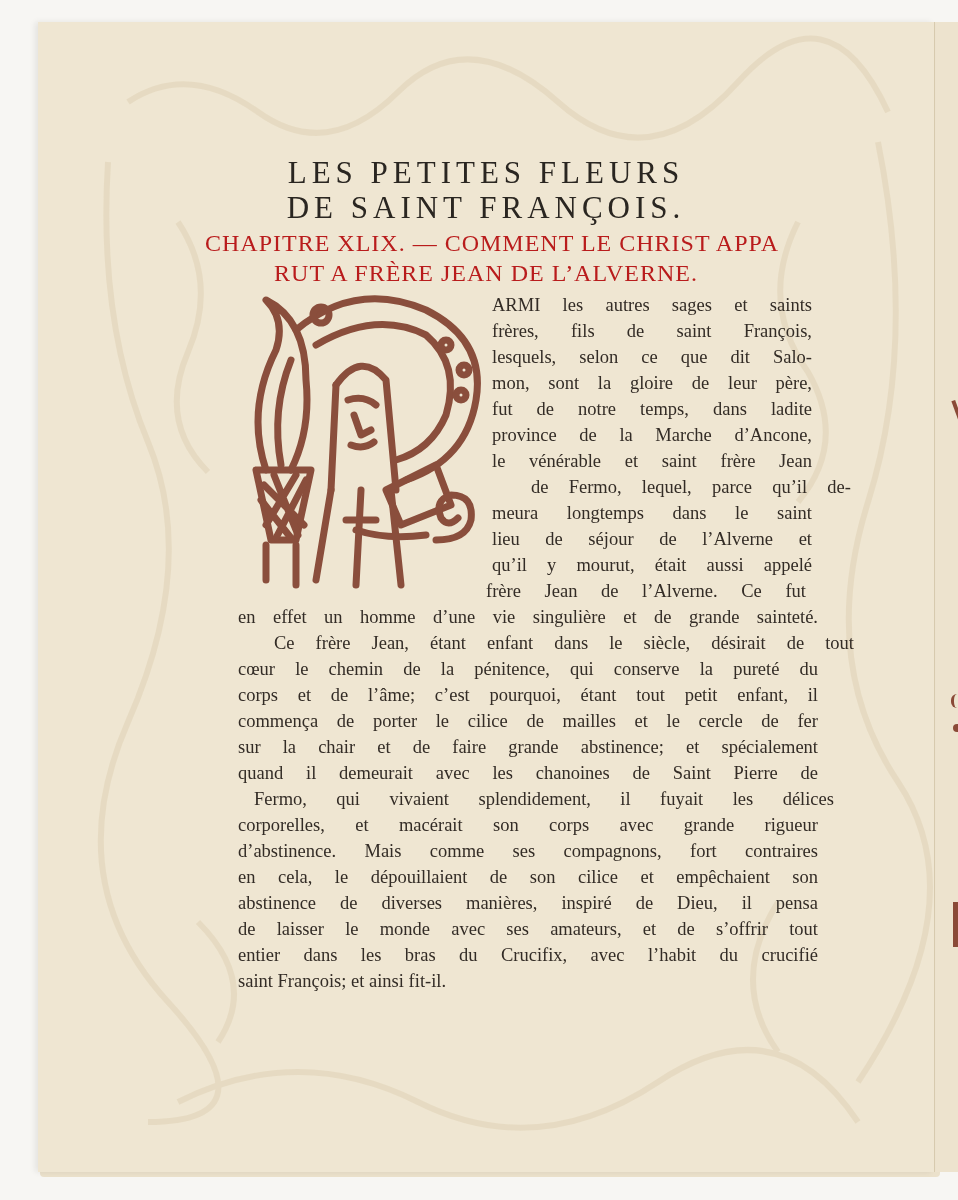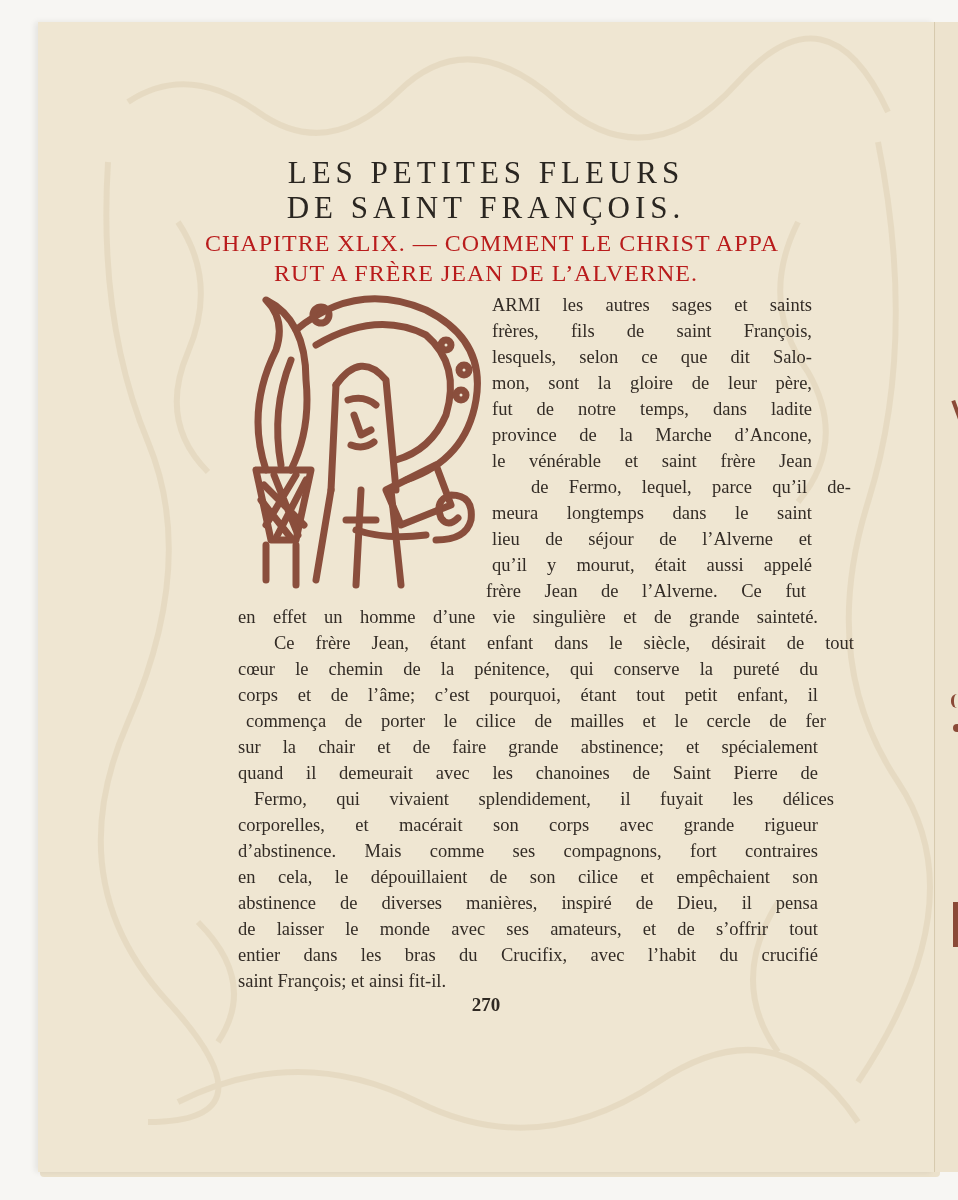--- a/index.html
+++ b/index.html
@@ -118,27 +118,26 @@
     <div class="body-line" style="left: 454px; top: 426px; width: 320px; word-spacing: 0px;">le vénérable et saint frère Jean</div>
     <div class="body-line" style="left: 454px; top: 452px; width: 320px; word-spacing: 0px; margin-left: 39px;">de Fermo, lequel, parce qu’il de-</div>
     <div class="body-line" style="left: 454px; top: 478px; width: 320px; word-spacing: 0px;">meura longtemps dans le saint</div>
     <div class="body-line" style="left: 454px; top: 504px; width: 320px; word-spacing: 0px;">lieu de séjour de l’Alverne et</div>
     <div class="body-line" style="left: 454px; top: 530px; width: 320px; word-spacing: 0px;">qu’il y mourut, était aussi appelé</div>
     <div class="body-line" style="left: 448px; top: 556px; width: 320px; word-spacing: 0px;">frère Jean de l’Alverne. Ce fut</div>
     <div class="body-line" style="left: 200px; top: 582px; width: 580px; word-spacing: 0px;">en effet un homme d’une vie singulière et de grande sainteté.</div>
     <div class="body-line" style="left: 200px; top: 608px; width: 580px; word-spacing: 0px; margin-left: 36px;">Ce frère Jean, étant enfant dans le siècle, désirait de tout</div>
     <div class="body-line" style="left: 200px; top: 634px; width: 580px; word-spacing: 0px;">cœur le chemin de la pénitence, qui conserve la pureté du</div>
     <div class="body-line" style="left: 200px; top: 660px; width: 580px; word-spacing: 0px;">corps et de l’âme; c’est pourquoi, étant tout petit enfant, il</div>
-    <div class="body-line" style="left: 200px; top: 686px; width: 580px; word-spacing: 0px; margin-left: 8px;">commença de porter le cilice de mailles et le cercle de fer</div>
+    <div class="body-line" style="left: 200px; top: 686px; width: 580px; word-spacing: 0px;">commença de porter le cilice de mailles et le cercle de fer</div>
     <div class="body-line" style="left: 200px; top: 712px; width: 580px; word-spacing: 0px;">sur la chair et de faire grande abstinence; et spécialement</div>
     <div class="body-line" style="left: 200px; top: 738px; width: 580px; word-spacing: 0px;">quand il demeurait avec les chanoines de Saint Pierre de</div>
     <div class="body-line" style="left: 216px; top: 764px; width: 580px; word-spacing: 0px;">Fermo, qui vivaient splendidement, il fuyait les délices</div>
     <div class="body-line" style="left: 200px; top: 790px; width: 580px; word-spacing: 0px;">corporelles, et macérait son corps avec grande rigueur</div>
     <div class="body-line" style="left: 200px; top: 816px; width: 580px; word-spacing: 0px;">d’abstinence. Mais comme ses compagnons, fort contraires</div>
     <div class="body-line" style="left: 200px; top: 842px; width: 580px; word-spacing: 0px;">en cela, le dépouillaient de son cilice et empêchaient son</div>
     <div class="body-line" style="left: 200px; top: 868px; width: 580px; word-spacing: 0px;">abstinence de diverses manières, inspiré de Dieu, il pensa</div>
     <div class="body-line" style="left: 200px; top: 894px; width: 580px; word-spacing: 0px;">de laisser le monde avec ses amateurs, et de s’offrir tout</div>
     <div class="body-line" style="left: 200px; top: 920px; width: 580px; word-spacing: 0px;">entier dans les bras du Crucifix, avec l’habit du crucifié</div>
     <div class="body-line last" style="left:200px;top:946px;text-align:left;text-align-last:left;">saint François; et ainsi fit-il.</div>
   </div>
 
-  <div class="page-num" style="top:972px;">270</div>
 </div>
 
 </body></html>

